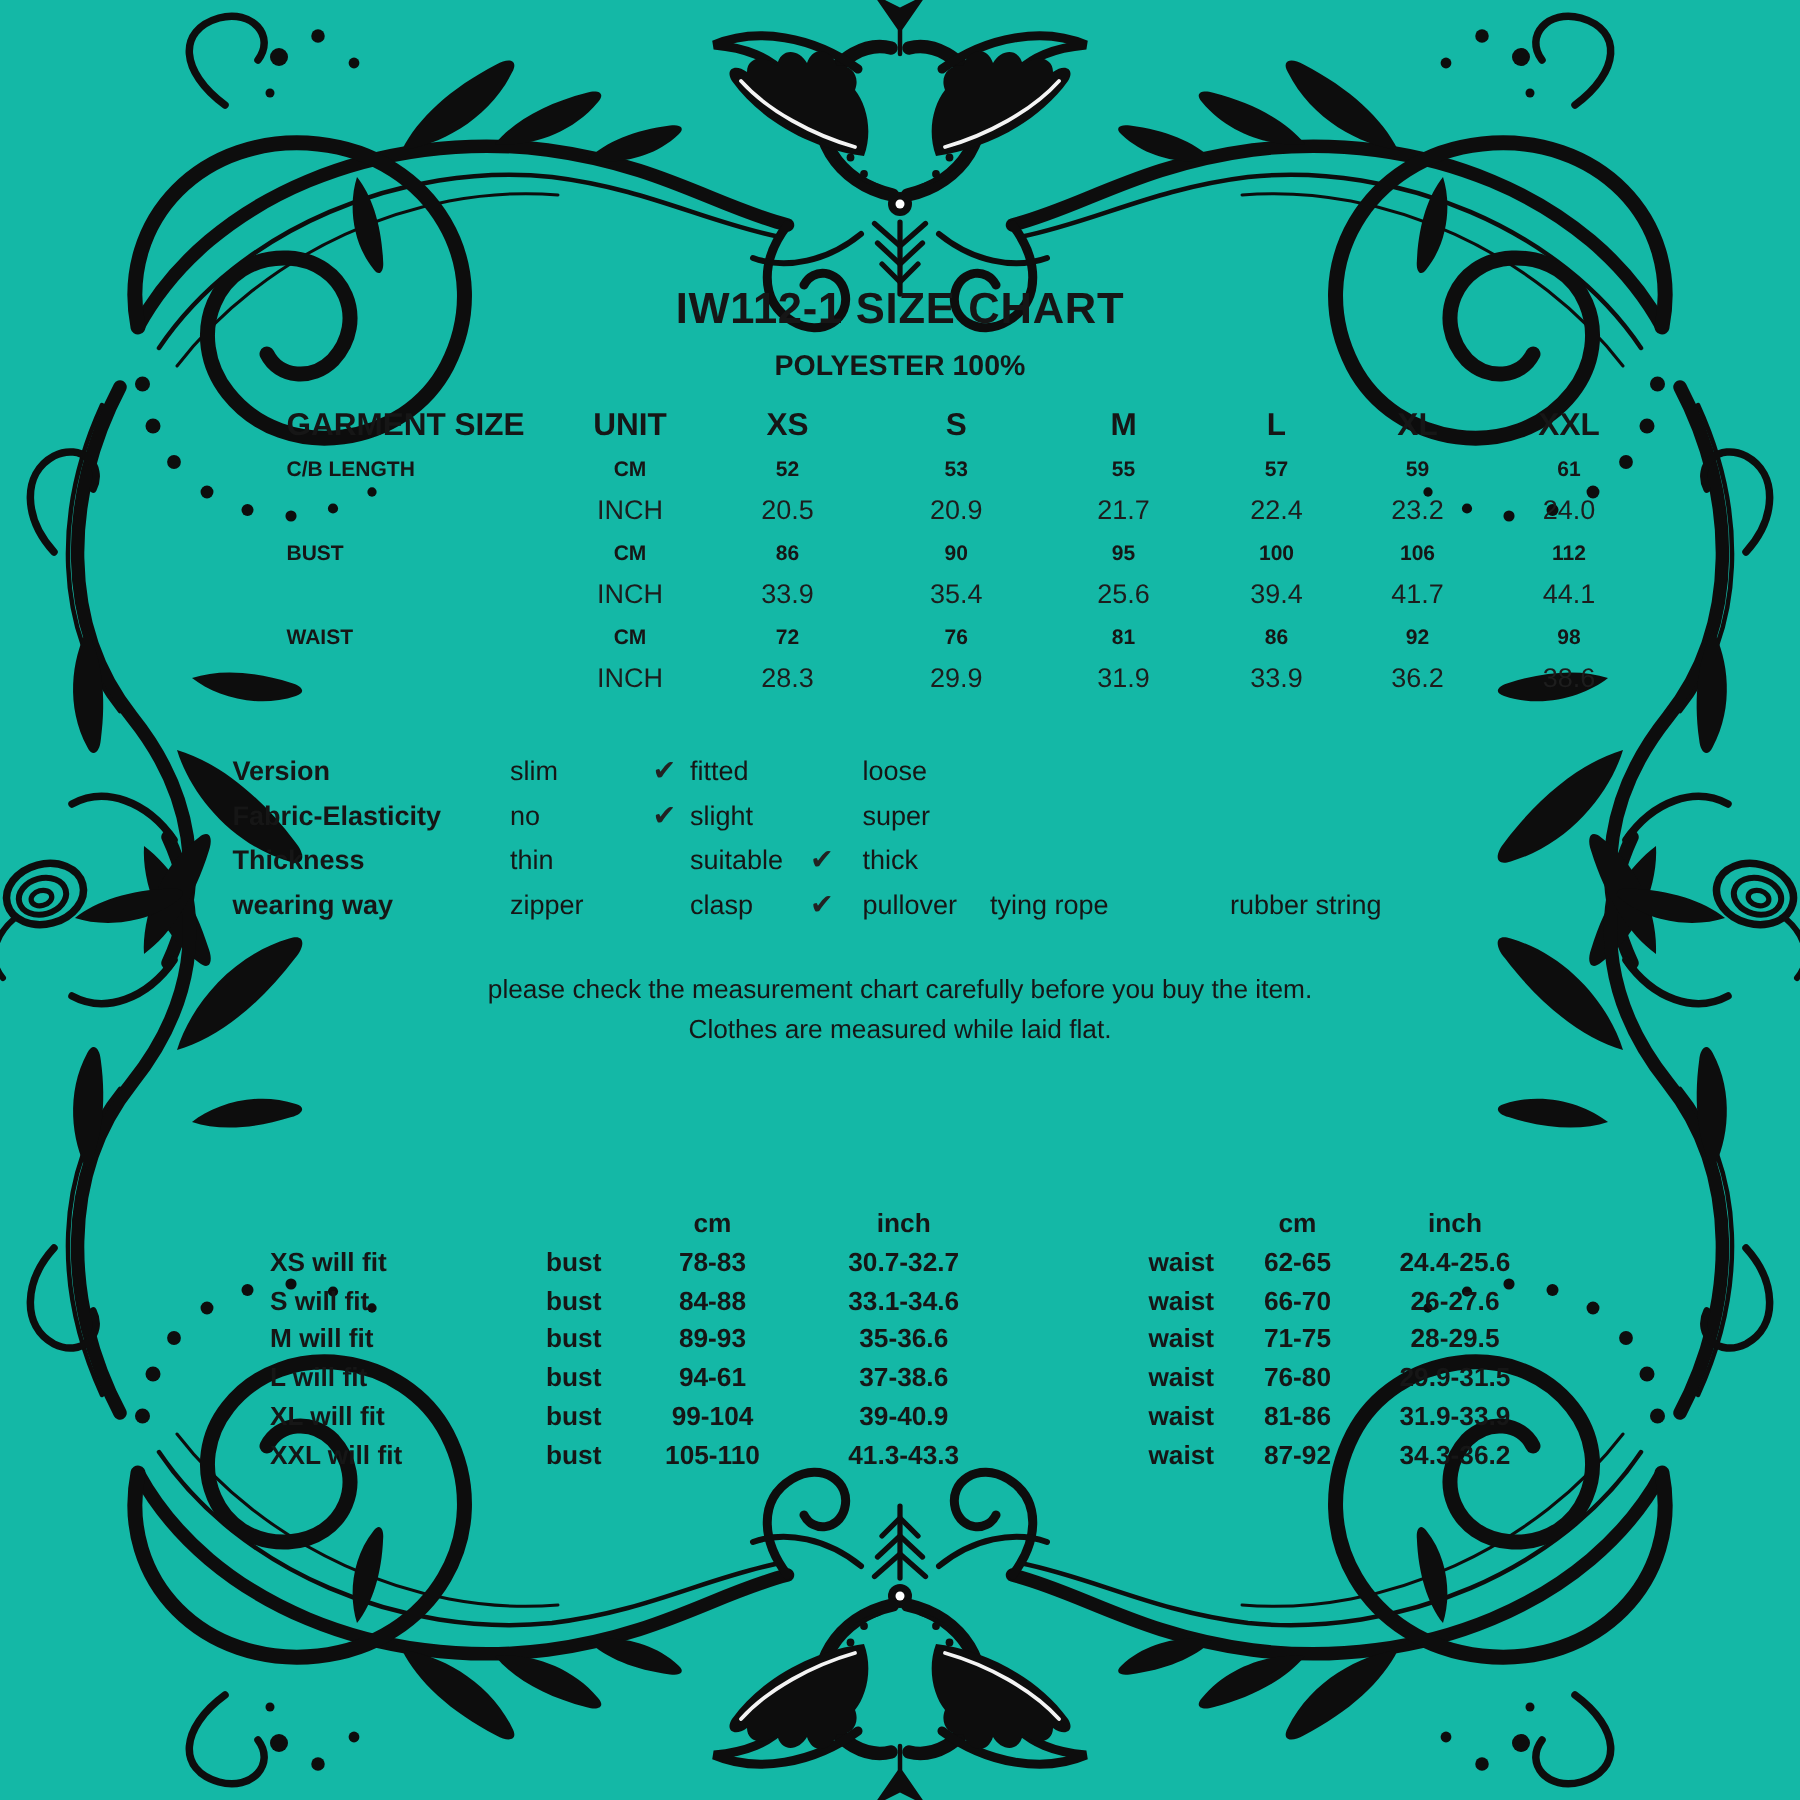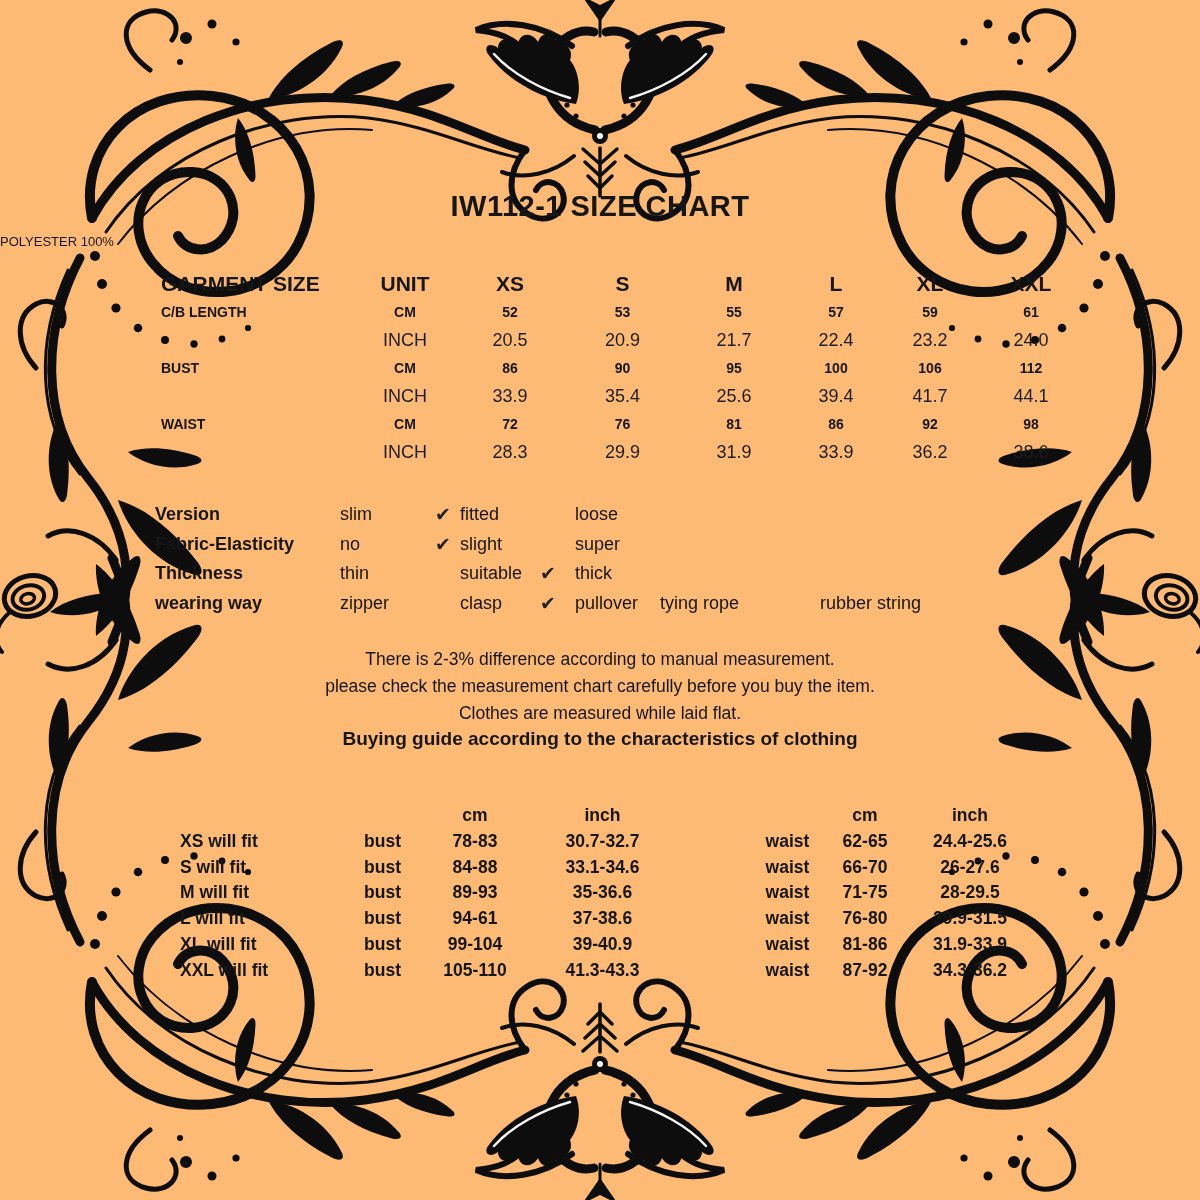--- a/index.html
+++ b/index.html
@@ -1,26 +1,26 @@
 <!DOCTYPE html>
 <html><head>
 <meta charset="utf-8">
 <style>
   html,body{margin:0;padding:0;background:#ffffff;}
-  .page{position:relative;width:1200px;height:1200px;background:#fdba74;overflow:hidden;
+  .page{position:relative;width:1200px;height:1200px;background:#14b8a6;overflow:hidden;
         font-family:"Liberation Sans", sans-serif;color:#161616;}
   .border-svg{position:absolute;left:0;top:0;width:1200px;height:1200px;}
   .title{position:absolute;left:0;right:0;top:190px;text-align:center;
          font-size:29px;font-weight:700;letter-spacing:0.5px;}
-  .subtitle{position:absolute;left:0;right:0;top:234px;
-            font-size:13px;font-weight:400;}
+  .subtitle{position:absolute;left:0;right:0;top:234px;text-align:center;
+            font-size:19px;font-weight:700;}
   
   #size-grid{position:absolute;left:155px;top:270px;display:grid;
              grid-template-columns:200px 100px 110px 115px 108px 96px 92px 110px;}
-  .cell{height:28px;line-height:28px;text-align:center;font-size:18.5px;white-space:nowrap;}
+  .cell{height:28px;line-height:28px;text-align:center;font-size:18.5px;white-space:nowrap;margin-left:30px;}
   .cell.head{font-weight:700;font-size:21px;}
   .cell.labelcol{text-align:left;padding-left:6px;}
   .cell.b{font-weight:700;font-size:14px;}
   .cell.inch{font-size:18px;color:#1d1d1d;}
   
   #attr-grid{position:absolute;left:155px;top:500px;display:grid;
              grid-template-columns:185px 95px 25px 80px 35px 85px 160px 160px;}
   .acell{height:29.5px;line-height:29.5px;text-align:left;font-size:18px;white-space:nowrap;}
   .acell.alabel{padding-right:16px;font-weight:700;}
   .acell.check{font-family:"DejaVu Sans",sans-serif;font-weight:700;font-size:19px;color:#222;}
@@ -215,25 +215,23 @@
       <div class="acell">zipper</div>
       <div class="acell"></div>
       <div class="acell">clasp</div>
       <div class="acell check">✔</div>
       <div class="acell">pullover</div>
       <div class="acell">tying rope</div>
       <div class="acell">rubber string</div>
     </div>
 
   <div id="notes">
-      <div class="note-line">There is 2-3% difference according to manual measurement.</div>
       <div class="note-line">please check the measurement chart carefully before you buy the item.</div>
       <div class="note-line">Clothes are measured while laid flat.</div>
     </div>
-  <div class="guide-heading">Buying guide according to the characteristics of clothing</div>
 
   <div id="bust-grid">
       <div class="gcell"></div>
       <div class="gcell"></div>
       <div class="gcell">cm</div>
       <div class="gcell">inch</div>
       <div class="gcell glabel">XS will fit</div>
       <div class="gcell">bust</div>
       <div class="gcell">78-83</div>
       <div class="gcell">30.7-32.7</div>

